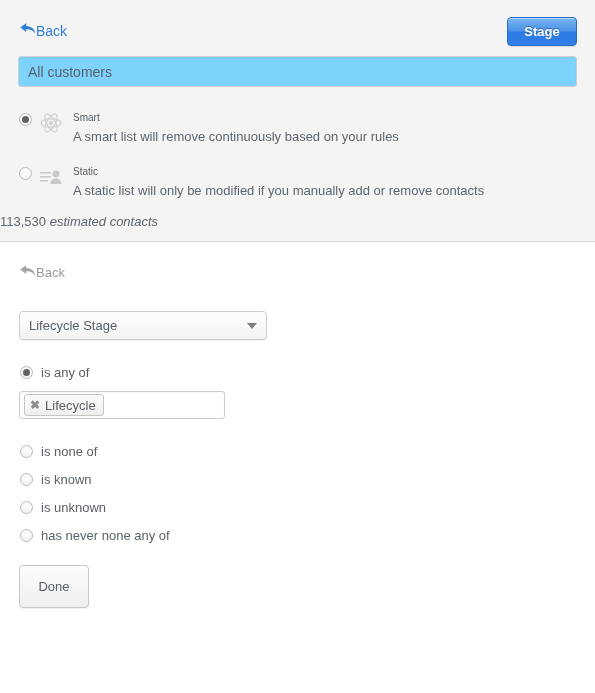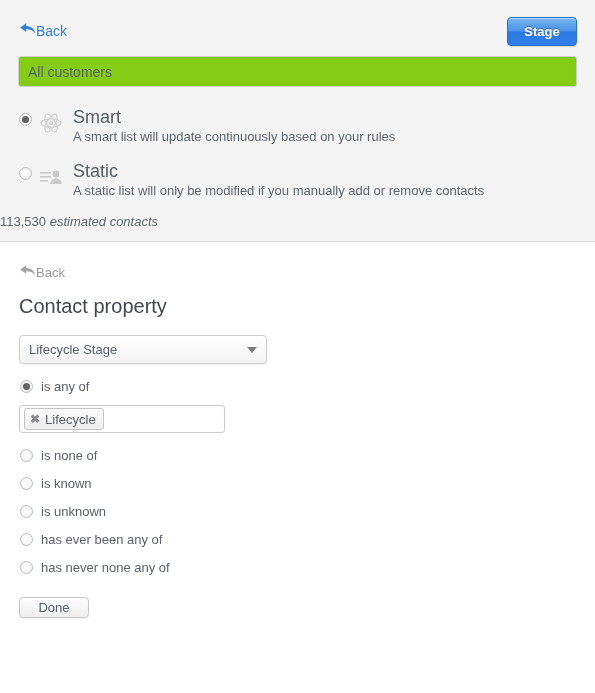--- a/index.html
+++ b/index.html
@@ -71,21 +71,21 @@
 
   .name-input {
     display: block;
     margin: 0 18px;
     width: 559px;
     box-sizing: border-box;
     height: 31px;
     padding: 5px 9px;
     border: 1px solid #cfcfcf;
     border-radius: 3px;
-    background: #84cc16;
+    background: #7dd3fc;
     font-family: "Liberation Sans", sans-serif;
     font-size: 14px;
     color: #58616b;
     box-shadow: inset 0 1px 2px rgba(0,0,0,0.04);
     outline: none;
   }
 
   .list-type-options {
     margin-top: 22px;
     padding-left: 19px;
@@ -105,21 +105,21 @@
     margin-left: 7px;
     margin-top: 2px;
     width: 24px;
     height: 24px;
   }
   .type-text {
     margin-left: 10px;
   }
   .type-title {
     color: #545c63;
-    font-size: 18px;
+    font-size: 10px;
     line-height: 17px;
   }
   .type-desc {
     color: #5e666d;
     font-size: 13px;
     line-height: 19px;
     margin-top: 1px;
   }
 
   .estimate {
@@ -201,21 +201,21 @@
   .caret {
     width: 0;
     height: 0;
     border-left: 5px solid transparent;
     border-right: 5px solid transparent;
     border-top: 6px solid #7d7d7d;
     flex: 0 0 auto;
   }
 
   .operator-list {
-    margin-top: 8px;
+    margin-top: 18px;
     padding-left: 20px;
   }
   .operator-row {
     display: flex;
     align-items: center;
     height: 28px;
     cursor: pointer;
   }
   .operator-row .op-label {
     margin-left: 8px;
@@ -253,21 +253,21 @@
     color: #8d8d8d;
     margin-right: 5px;
     line-height: 1;
     cursor: pointer;
     font-weight: bold;
   }
 
   .done-button {
     margin: 16px 0 0 19px;
     width: 70px;
-    height: 21px;
+    height: 43px;
     border: 1px solid #c6c6c6;
     border-radius: 4px;
     background: linear-gradient(to bottom, #fdfdfd 0%, #efefef 100%);
     color: #57606a;
     font-size: 13px;
     font-family: "Liberation Sans", sans-serif;
     cursor: pointer;
     box-shadow: 0 1px 1px rgba(0,0,0,0.06);
   }
 </style>
@@ -301,21 +301,21 @@
           <g fill="none" stroke="#cfcfcf" stroke-width="1.2">
             <ellipse cx="12" cy="12" rx="10" ry="4.2"></ellipse>
             <ellipse cx="12" cy="12" rx="10" ry="4.2" transform="rotate(60 12 12)"></ellipse>
             <ellipse cx="12" cy="12" rx="10" ry="4.2" transform="rotate(120 12 12)"></ellipse>
           </g>
           <circle cx="12" cy="12" r="2" fill="#cfcfcf"></circle>
         </svg>
       </span>
       <div class="type-text">
         <div class="type-title">Smart</div>
-        <div class="type-desc">A smart list will update continuously based on your rules</div>
+        <div class="type-desc">A smart list will remove continuously based on your rules</div>
       </div>
     </div>
 
     <div class="type-option">
       <span class="radio"></span>
       <span class="type-icon">
         <svg width="24" height="24" viewBox="0 0 24 24" xmlns="http://www.w3.org/2000/svg">
           <g fill="#c9c9c9">
             <rect x="1" y="7" width="11" height="1.6"></rect>
             <rect x="1" y="11" width="11" height="1.6"></rect>
@@ -344,21 +344,20 @@
     <a class="back-link back-link-muted">
       <span class="arrow-icon">
         <svg width="17" height="14" viewBox="0 0 17 14" xmlns="http://www.w3.org/2000/svg">
           <path d="M7.2 1.2 L1.3 5.6 L7.2 10.0 L7.2 7.3 C11.0 7.1 14.2 8.2 16.2 11.6 C15.9 7.2 12.6 4.3 7.2 3.9 Z" fill="#a3a3a3"></path>
         </svg>
       </span>
       <span class="back-label">Back</span>
     </a>
   </div>
 
-  <h1 class="section-title">Contact property</h1>
 
   <div class="property-select">
     <span class="select-value">Lifecycle Stage</span>
     <span class="caret"></span>
   </div>
 
   <div class="operator-list">
     <div class="operator-row">
       <span class="radio checked"></span>
       <span class="op-label">is any of</span>
@@ -380,22 +379,18 @@
     <div class="operator-row">
       <span class="radio"></span>
       <span class="op-label">is known</span>
     </div>
     <div class="operator-row">
       <span class="radio"></span>
       <span class="op-label">is unknown</span>
     </div>
     <div class="operator-row">
       <span class="radio"></span>
-      <span class="op-label">has ever been any of</span>
-    </div>
-    <div class="operator-row">
-      <span class="radio"></span>
       <span class="op-label">has never none any of</span>
     </div>
   </div>
 
   <button class="done-button">Done</button>
 </div>
 
 </body></html>

